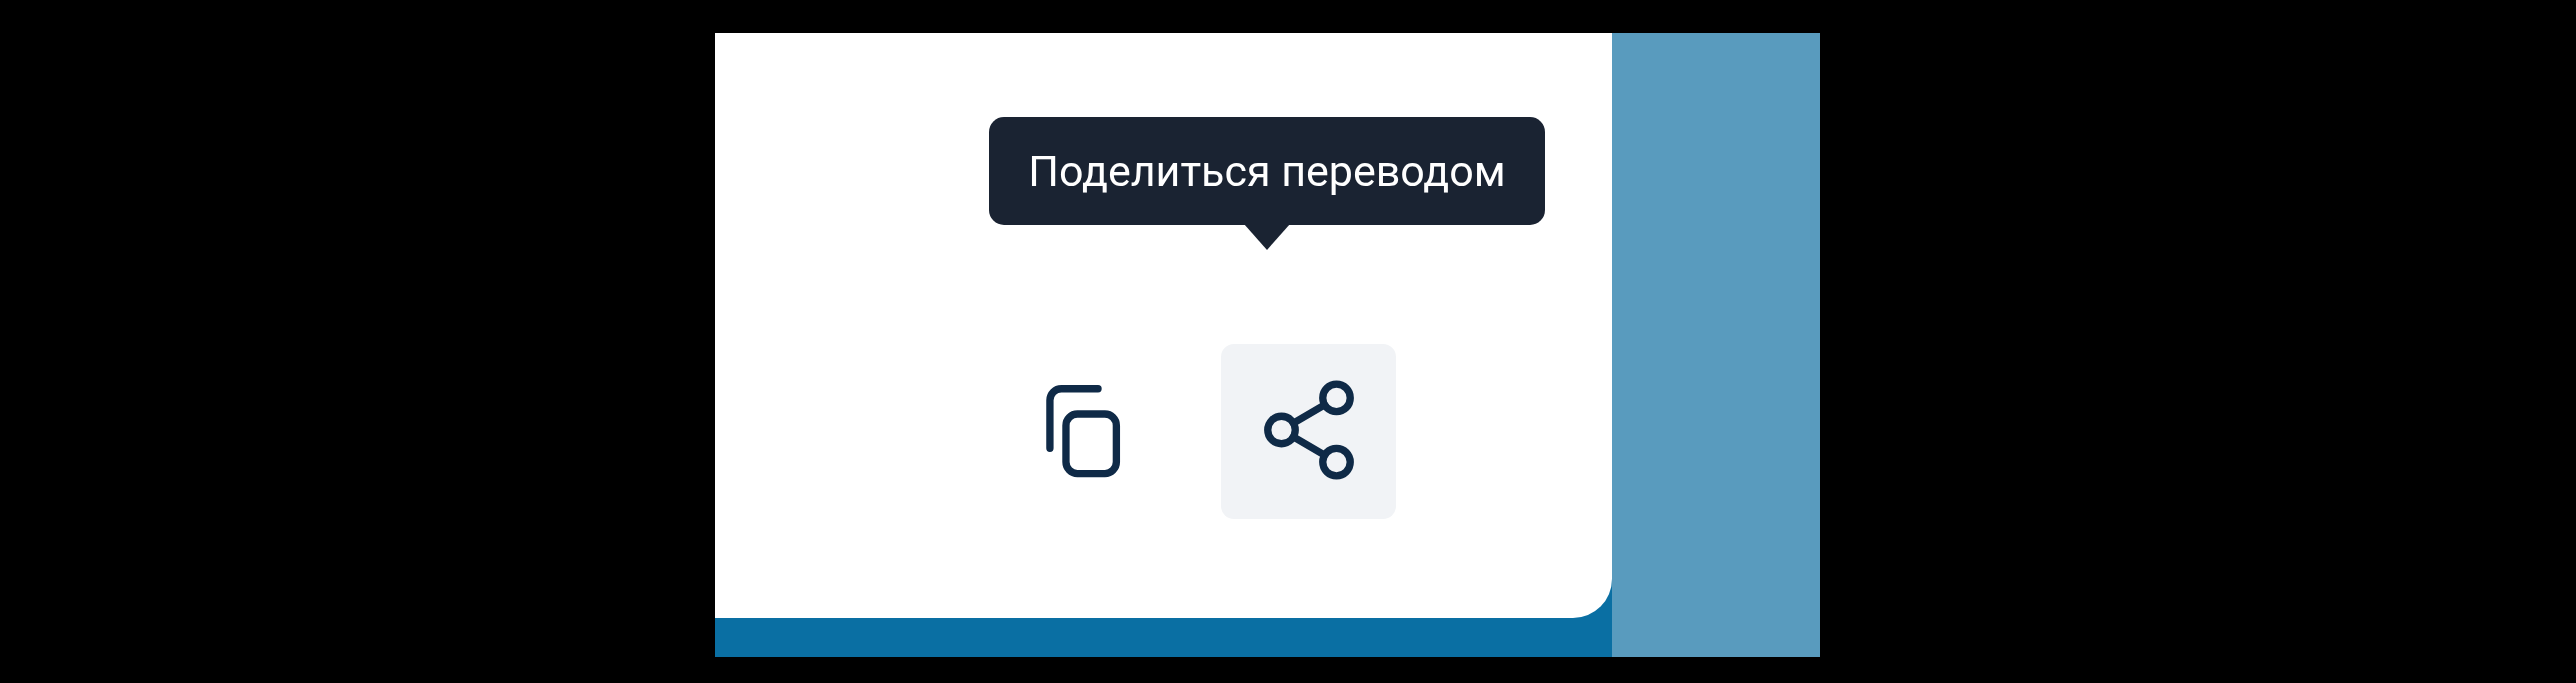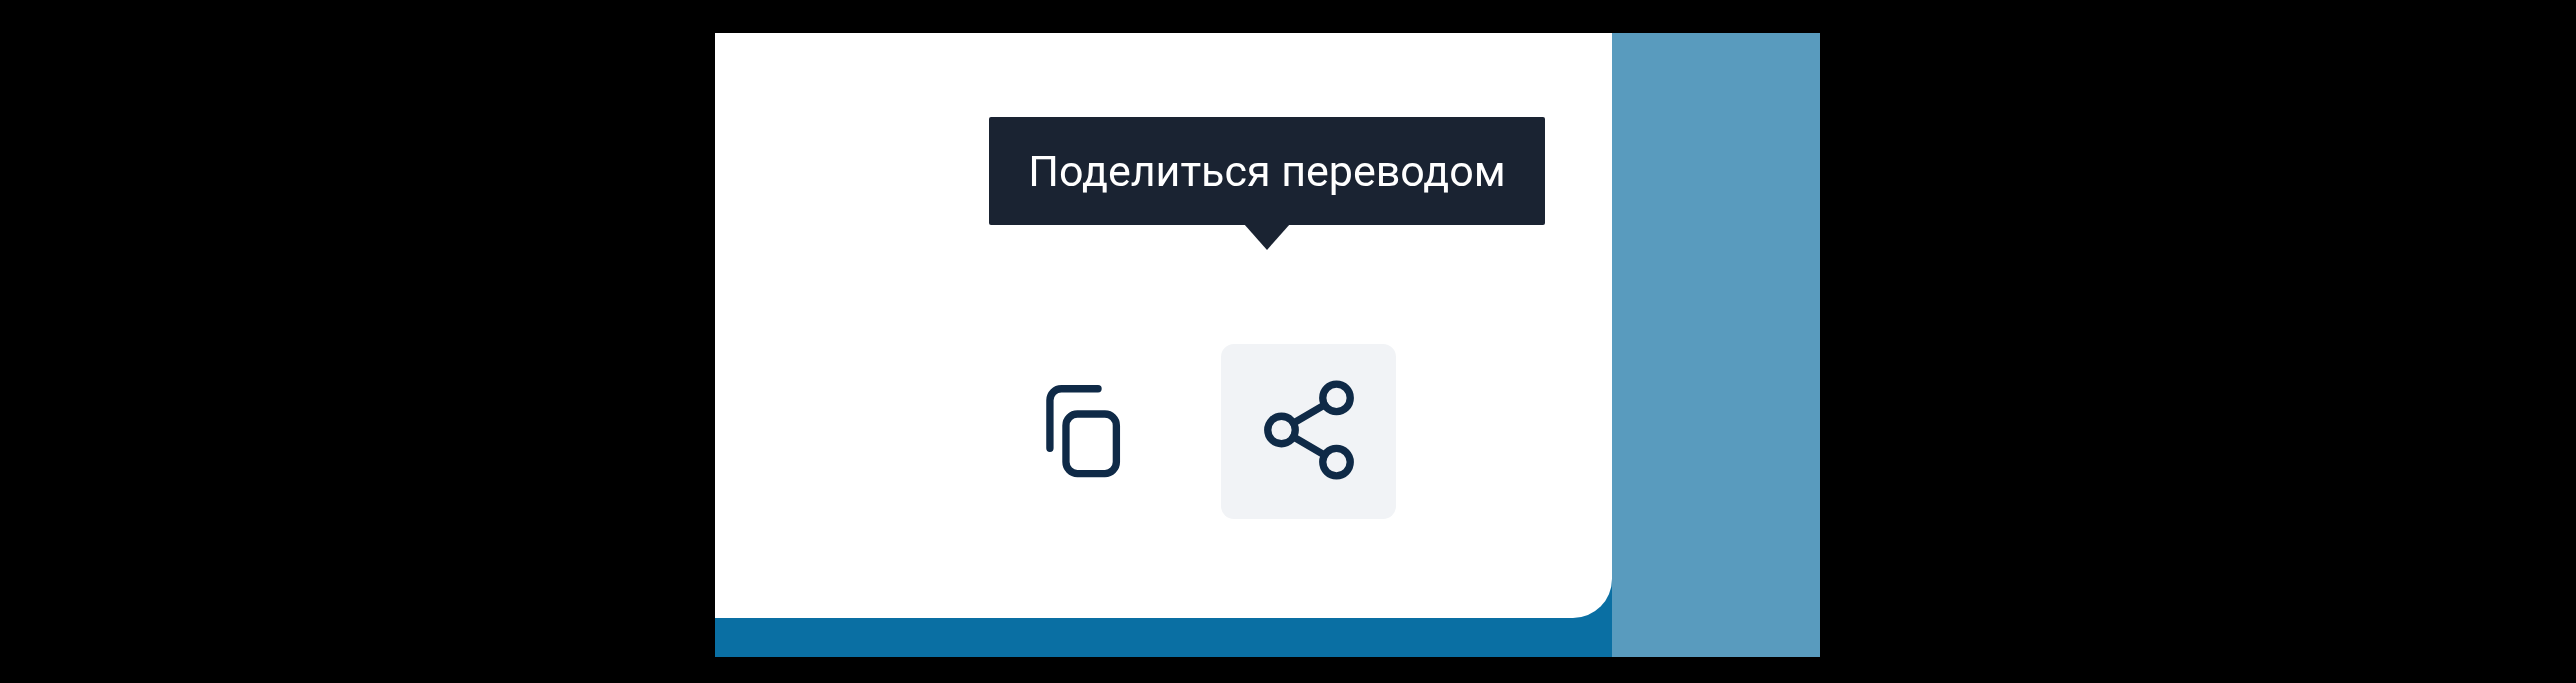--- a/index.html
+++ b/index.html
@@ -57,21 +57,21 @@
       display: flex;
       flex-direction: column;
       align-items: center;
     }
     
     .tooltip {
       background: #1a2332;
       color: #ffffff;
       font-size: 43px;
       padding: 29px 39px;
-      border-radius: 2px;
+      border-radius: 15px;
       white-space: nowrap;
       position: relative;
     }
     
     .tooltip-arrow {
       width: 0;
       height: 0;
       border-left: 23px solid transparent;
       border-right: 23px solid transparent;
       border-top: 26px solid #1a2332;

